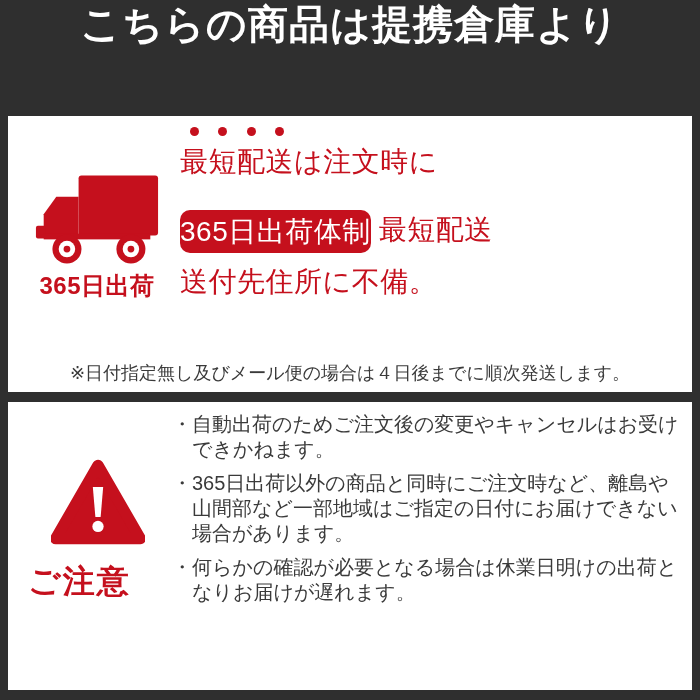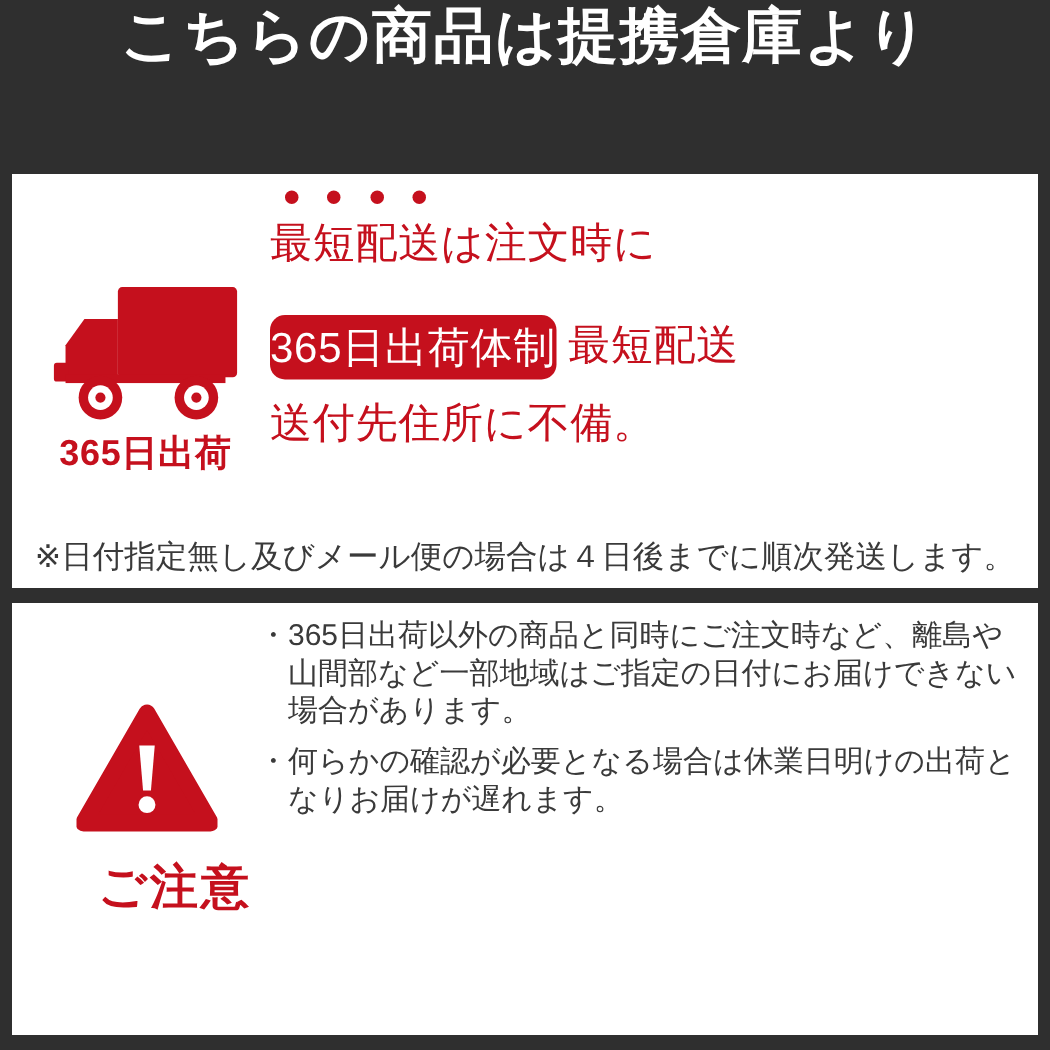--- a/index.html
+++ b/index.html
@@ -19,21 +19,21 @@
     letter-spacing: 1px;
   }
   
   .panel {
     position: absolute; left: 8px; right: 8px; background: #fff;
   }
   .panel-shipping { top: 116px; height: 276px; }
   .panel-caution  { top: 402px; height: 288px; }
   
   .truck-col {
-    position: absolute; left: 8px; top: 72px; width: 162px; text-align: center;
+    position: absolute; left: 8px; top: 56px; width: 162px; text-align: center;
   }
   .truck-col svg { width: 126px; height: 96px; display: block; margin: 0 auto; }
   .truck-label {
     color: var(--red, #c5101d); font-weight: bold; font-size: 24px; margin-top: 2px;
     letter-spacing: 0.5px;
   }
   .delivery-text { position: absolute; left: 172px; top: 6px; }
   .red-line {
     color: var(--red, #c5101d); font-weight: normal; font-size: 28px;
     line-height: 48px; white-space: nowrap; letter-spacing: 0.5px;
@@ -49,26 +49,26 @@
     background: var(--red, #c5101d); display: block;
   }
   .line3 { margin-top: 16px; line-height: 56px; }
   .badge {
     background: var(--red, #c5101d); color: #fff;
     display: inline-block; padding: 4px 0; margin-right: 8px;
     line-height: 1.25; vertical-align: middle; border-radius: 10px;
   }
   .note {
     position: absolute; bottom: 7px; left: 0; right: 0;
-    text-align: center; font-size: 21px; color: var(--text, #3a3a3a);
+    text-align: center; font-size: 18px; color: var(--text, #3a3a3a);
     letter-spacing: 0px;
   }
   
   .caution-col {
-    position: absolute; left: 20px; top: 66px; width: 140px; text-align: right;
+    position: absolute; left: 20px; top: 56px; width: 140px; text-align: left;
   }
   .caution-col svg { width: 94px; height: 88px; display: block; margin: 0 auto; }
   .caution-label {
     color: var(--red, #c5101d); font-weight: bold; font-size: 32px; margin-top: 14px;
     letter-spacing: 2px;
   }
   .notice-list {
     position: absolute; left: 164px; top: 10px; right: 10px;
     margin: 0; padding: 0; list-style: none;
     font-size: 20px; line-height: 25px; color: var(--text, #3a3a3a);
@@ -129,18 +129,19 @@
     <div class="caution-col">
       <svg viewBox="0 0 100 92" aria-hidden="true">
         <polygon points="50,7 95,85 5,85" fill="#c5101d" stroke="#c5101d" stroke-width="12" stroke-linejoin="round"></polygon>
         <path d="M44.5 30 L55.5 30 L52.8 62 L47.2 62 Z" fill="#ffffff"></path>
         <circle cx="50" cy="72" r="6" fill="#ffffff"></circle>
       </svg>
       <div class="caution-label">ご注意</div>
     </div>
 
     <ul class="notice-list">
+      <li><span>・</span><span>自動出荷のためご注文後の変更やキャンセルはお受けできかねます。</span></li>
       <li><span>・</span><span>365日出荷以外の商品と同時にご注文時など、離島や山間部など一部地域はご指定の日付にお届けできない場合があります。</span></li>
       <li><span>・</span><span>何らかの確認が必要となる場合は休業日明けの出荷となりお届けが遅れます。</span></li>
     </ul>
   </section>
 
 </div>
 
 </body></html>

